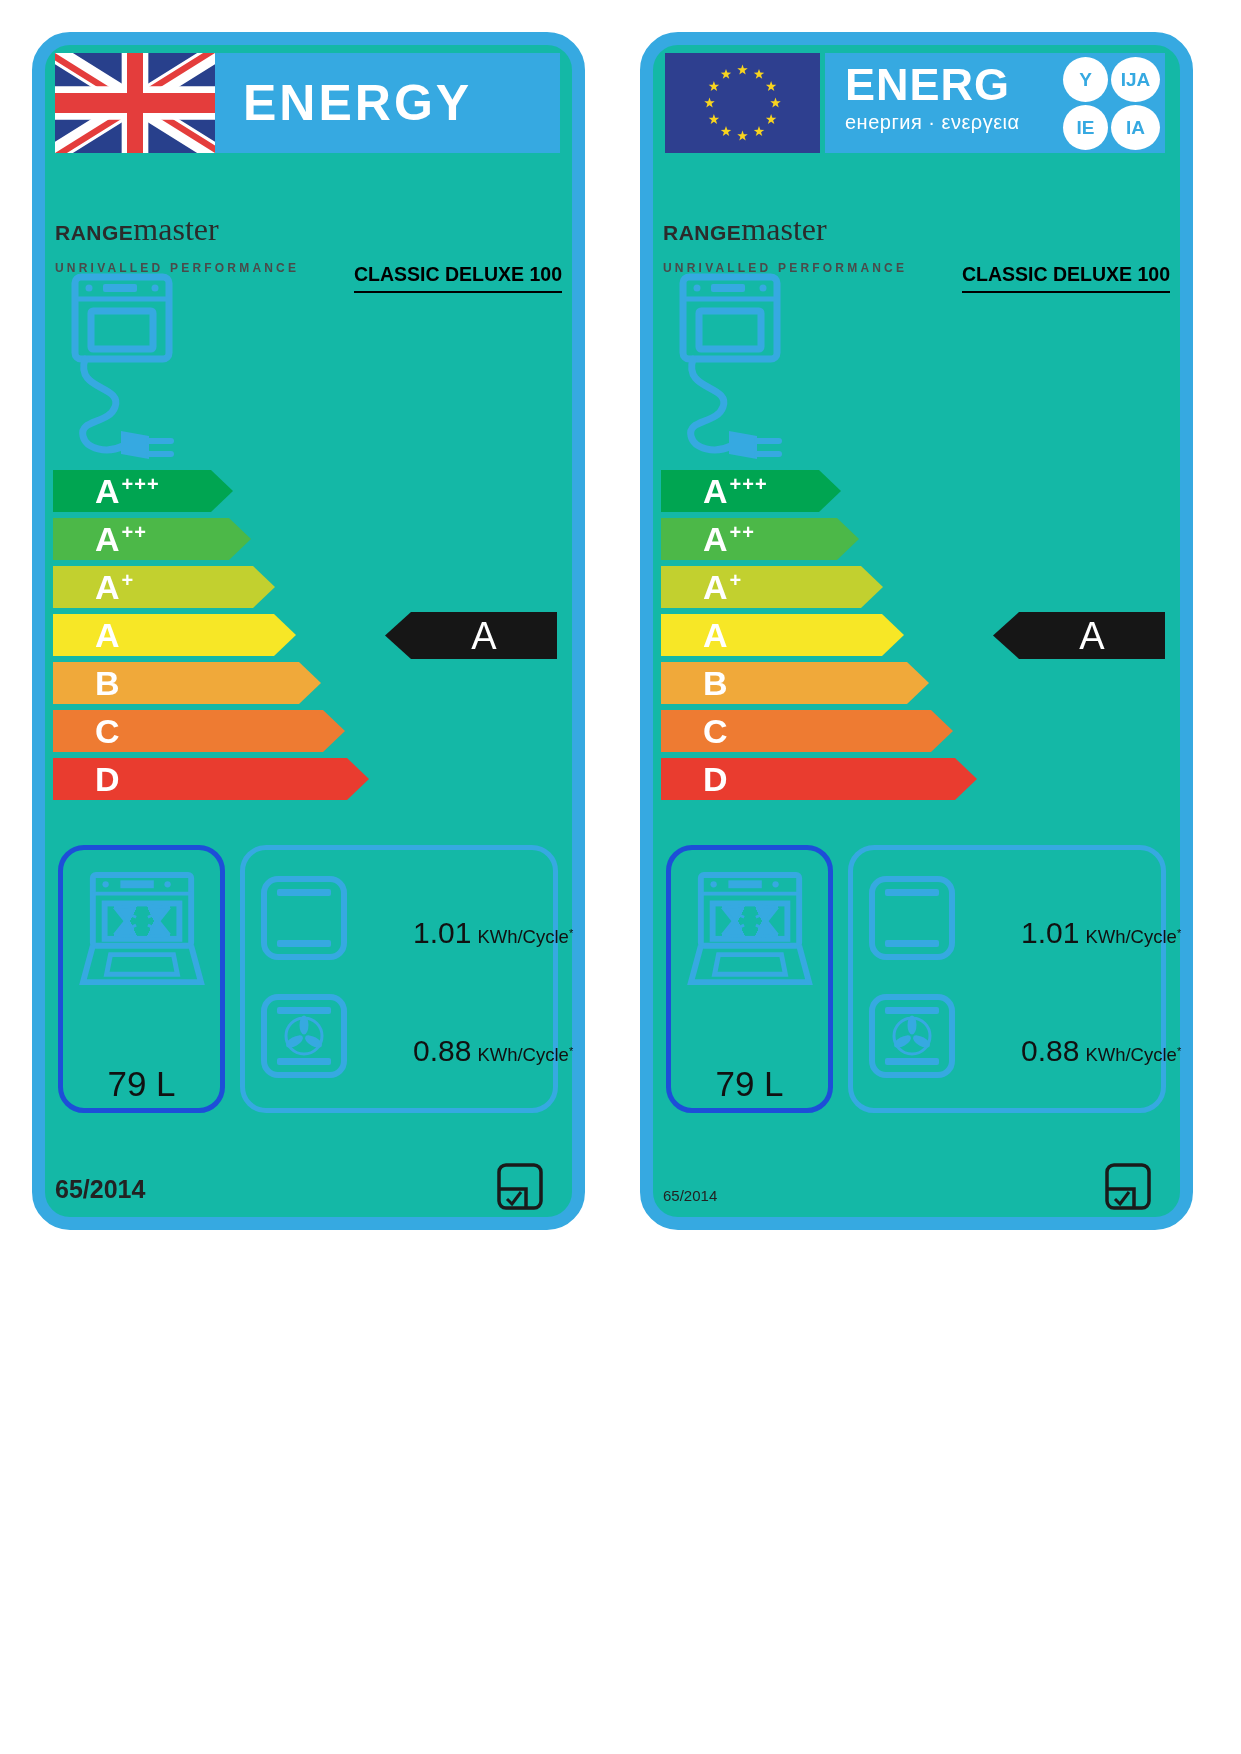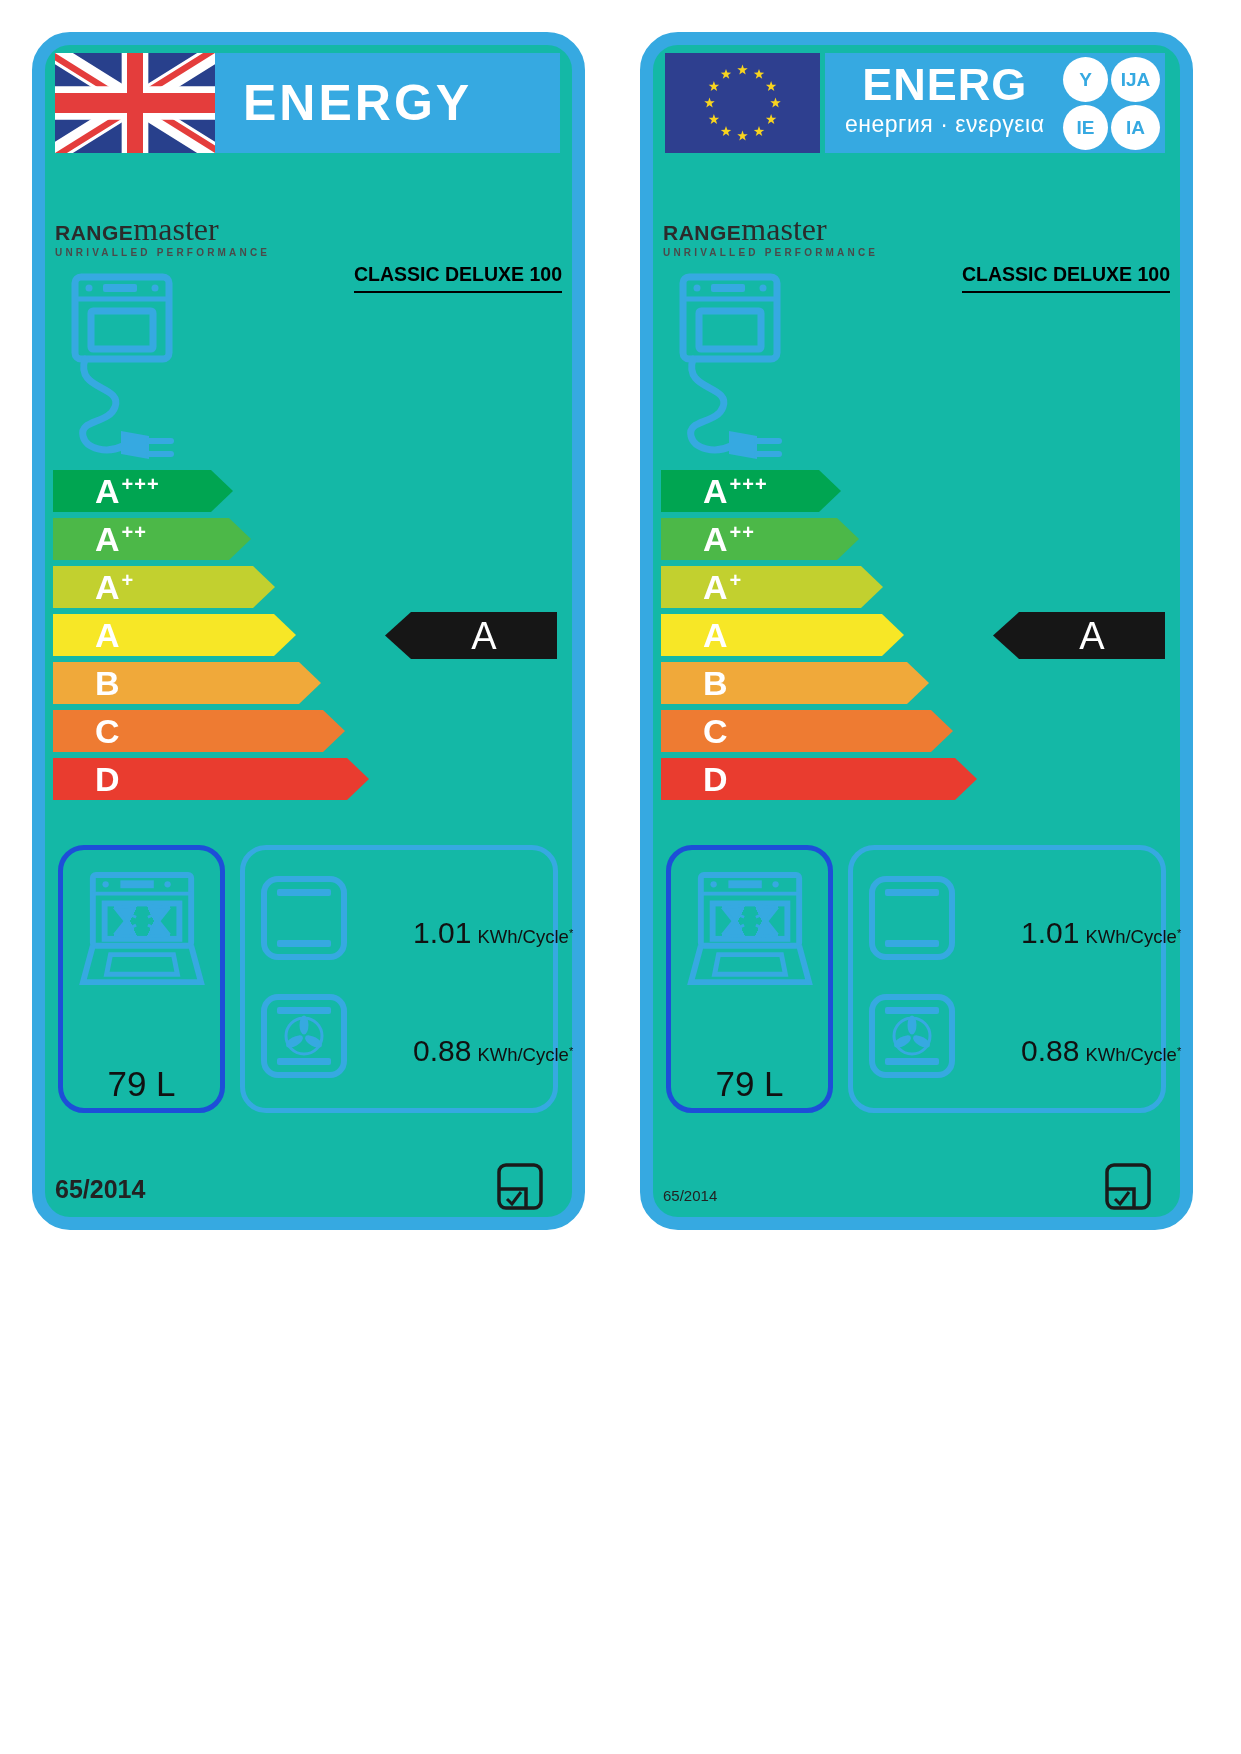--- a/index.html
+++ b/index.html
@@ -17,33 +17,33 @@
   #eu-label{left:640px;}
 
   
   .flag{position:absolute;top:8px;display:block;}
   #uk-label .flag{left:10px;width:160px;height:100px;}
   #eu-label .flag{left:12px;width:155px;height:100px;}
   .banner{position:absolute;top:8px;height:100px;background:#36a9e1;color:#fff;}
   #uk-label .banner{left:170px;width:345px;display:flex;align-items:center;}
   .banner-title-uk{font-size:50px;font-weight:bold;letter-spacing:3px;padding-left:28px;}
   #eu-label .banner{left:172px;width:340px;}
-  .eu-banner-text{position:absolute;left:20px;top:9px;text-align:center;}
+  .eu-banner-text{position:absolute;left:20px;top:9px;}
   .eu-title{font-size:45px;font-weight:bold;letter-spacing:1px;line-height:1;}
-  .eu-subtitle{font-size:23px;margin-top:4px;letter-spacing:0.5px;}
+  .eu-subtitle{font-size:20px;margin-top:4px;letter-spacing:0.5px;}
   .badges{position:absolute;right:5px;top:4px;display:grid;
           grid-template-columns:45px 49px;grid-auto-rows:45px;gap:3px;}
   .badge{background:#fff;color:#36a9e1;border-radius:50%;display:flex;
          align-items:center;justify-content:center;font-weight:bold;font-size:19px;}
 
   
   .brand{position:absolute;left:10px;top:168px;color:#2b2b2b;line-height:1;}
   .brand-range{font-weight:bold;font-size:21px;letter-spacing:0.5px;}
   .brand-master{font-family:"Liberation Serif", serif;font-size:32px;}
-  .brand-tagline{font-size:10px;font-weight:bold;letter-spacing:3.2px;color:#4a4a4a;margin-top:3px;}
+  .brand-tagline{font-size:12px;font-weight:bold;letter-spacing:3.2px;color:#4a4a4a;margin-top:17px;}
   .model{position:absolute;right:10px;top:192px;font-size:19.5px;font-weight:bold;color:#000;
          border-bottom:2px solid #000;padding-bottom:5px;margin-top:26px;}
 
   
   .plug-pictogram{position:absolute;left:14px;top:228px;}
 
   
   .scale{position:absolute;left:8px;top:425px;}
   .rating-bar{
     height:42px;margin-bottom:6px;color:#fff;display:flex;align-items:center;

